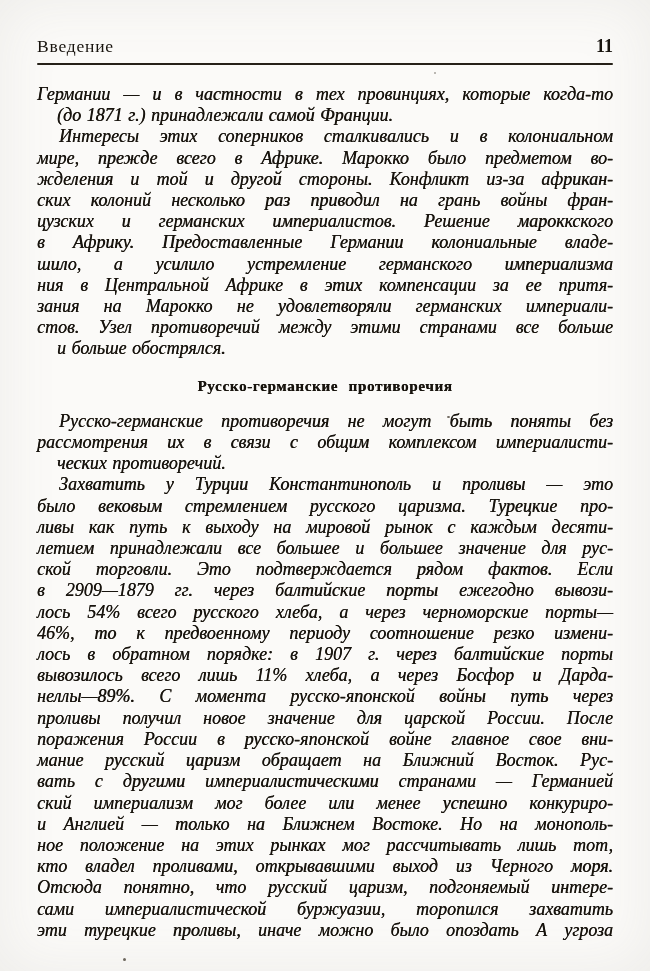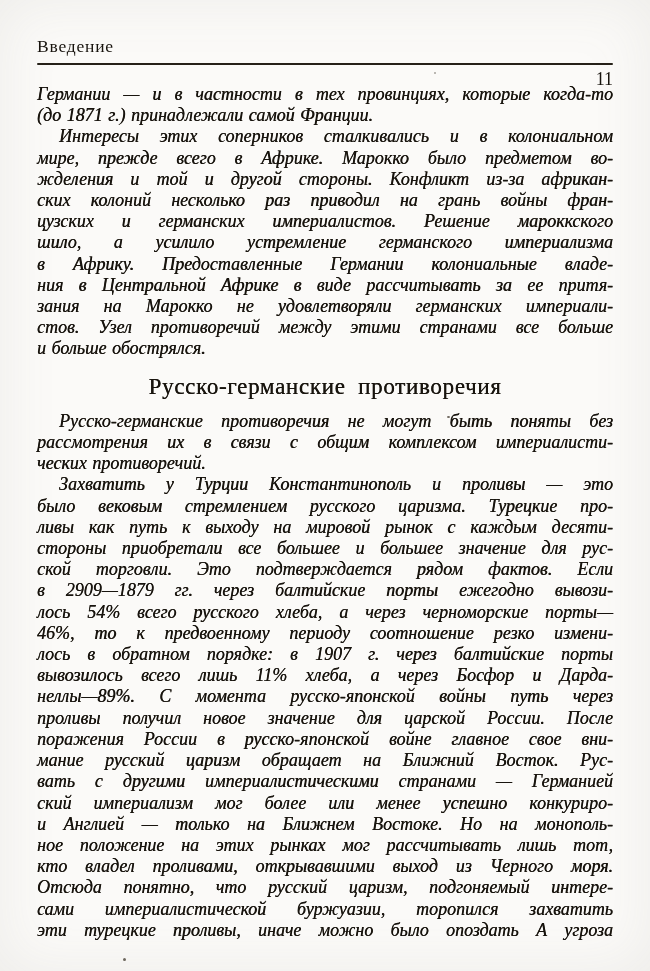--- a/index.html
+++ b/index.html
@@ -40,23 +40,22 @@
     position: absolute;
     left: 0;
     right: 0;
     font-size: 17.5px;
     letter-spacing: 0.8px;
   }
   .page-number {
     position: absolute;
     right: 0;
     top: 0;
-    font-weight: normal;
+    font-weight: bold;
     font-size: 18px;
-    margin-top: 33px;
   }
   .header-rule {
     height: 2px;
     background: #262119;
     margin-top: 5px;
     border-radius: 1px;
   }
   .text-column {
     margin-top: 19px;
     font-size: 18px;
@@ -64,24 +63,24 @@
     text-shadow: 0.3px 0 0 currentColor; 
   }
   .paragraph { margin: 0; font-style: italic; }
   .line {
     text-align: justify;
     text-align-last: justify;
     white-space: normal;
     word-spacing: 1px;
   }
   .line.indent { text-indent: 22px; }
-  .line.short-last { text-align-last: left; }
+  .line.short-last { text-align-last: left; margin-left: 20px; }
   .section-heading {
-    font-size: 23px;
-    font-weight: normal;
+    font-size: 15px;
+    font-weight: bold;
     text-align: center;
     letter-spacing: 0.7px;
     word-spacing: 6px;
     margin: 16px 0 14px 0;
     text-shadow: 0.3px 0 0 currentColor;
   }
   .speck {
     position: absolute;
     background: #6d675e;
     border-radius: 50%;
@@ -104,38 +103,38 @@
         <div class="paragraph">
           <div class="line">Германии — и в частности в тех провинциях, которые когда-то</div>
           <div class="line short-last">(до 1871 г.) принадлежали самой Франции.</div>
         </div>
         <div class="paragraph">
           <div class="line indent">Интересы этих соперников сталкивались и в колониальном</div>
           <div class="line">мире, прежде всего в Африке. Марокко было предметом во-</div>
           <div class="line">жделения и той и другой стороны. Конфликт из-за африкан-</div>
           <div class="line">ских колоний несколько раз приводил на грань войны фран-</div>
           <div class="line">цузских и германских империалистов. Решение мароккского</div>
+          <div class="line">в Африку. Предоставленные Германии колониальные владе-</div>
           <div class="line">шило, а усилило устремление германского империализма</div>
-          <div class="line">в Африку. Предоставленные Германии колониальные владе-</div>
-          <div class="line">ния в Центральной Африке в виде рассчитывать за ее притя-</div>
+          <div class="line">ния в Центральной Африке в этих компенсации за ее притя-</div>
           <div class="line">зания на Марокко не удовлетворяли германских империали-</div>
           <div class="line">стов. Узел противоречий между этими странами все больше</div>
           <div class="line short-last">и больше обострялся.</div>
         </div>
         <h2 class="section-heading">Русско-германские противоречия</h2>
         <div class="paragraph">
           <div class="line indent">Русско-германские противоречия не могут быть поняты без</div>
           <div class="line">рассмотрения их в связи с общим комплексом империалисти-</div>
           <div class="line short-last">ческих противоречий.</div>
         </div>
         <div class="paragraph">
           <div class="line indent">Захватить у Турции Константинополь и проливы — это</div>
           <div class="line">было вековым стремлением русского царизма. Турецкие про-</div>
           <div class="line">ливы как путь к выходу на мировой рынок с каждым десяти-</div>
-          <div class="line">стороны приобретали все большее и большее значение для рус-</div>
+          <div class="line">летием принадлежали все большее и большее значение для рус-</div>
           <div class="line">ской торговли. Это подтверждается рядом фактов. Если</div>
           <div class="line">в 2909—1879 гг. через балтийские порты ежегодно вывози-</div>
           <div class="line">лось 54% всего русского хлеба, а через черноморские порты—</div>
           <div class="line">46%, то к предвоенному периоду соотношение резко измени-</div>
           <div class="line">лось в обратном порядке: в 1907 г. через балтийские порты</div>
           <div class="line">вывозилось всего лишь 11% хлеба, а через Босфор и Дарда-</div>
           <div class="line">неллы—89%. С момента русско-японской войны путь через</div>
           <div class="line">проливы получил новое значение для царской России. После</div>
           <div class="line">поражения России в русско-японской войне главное свое вни-</div>
           <div class="line">мание русский царизм обращает на Ближний Восток. Рус-</div>

